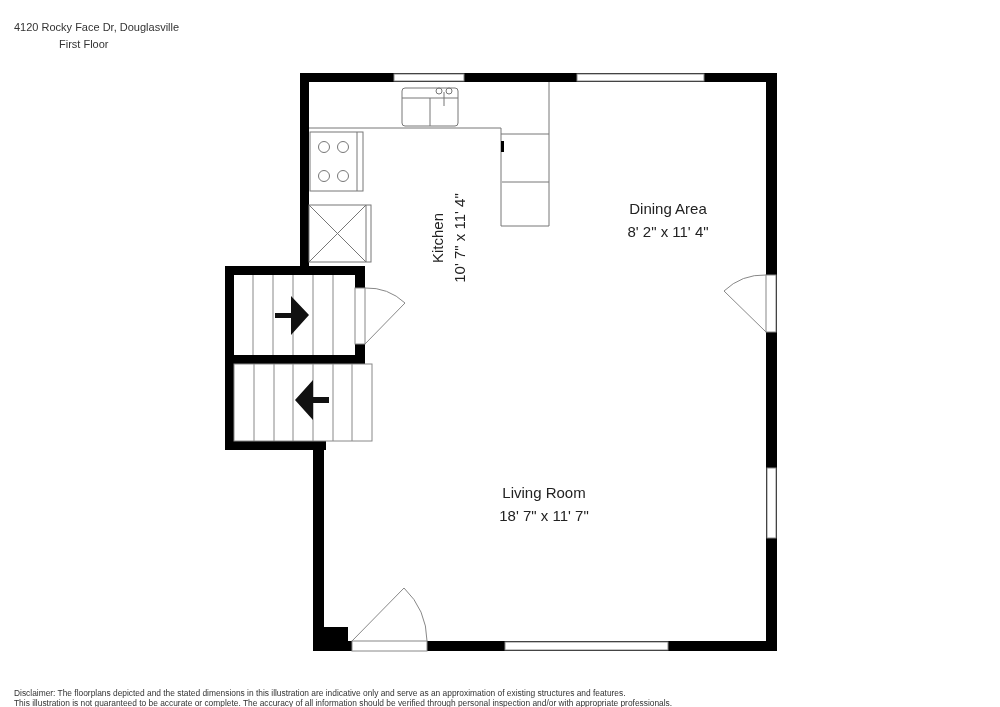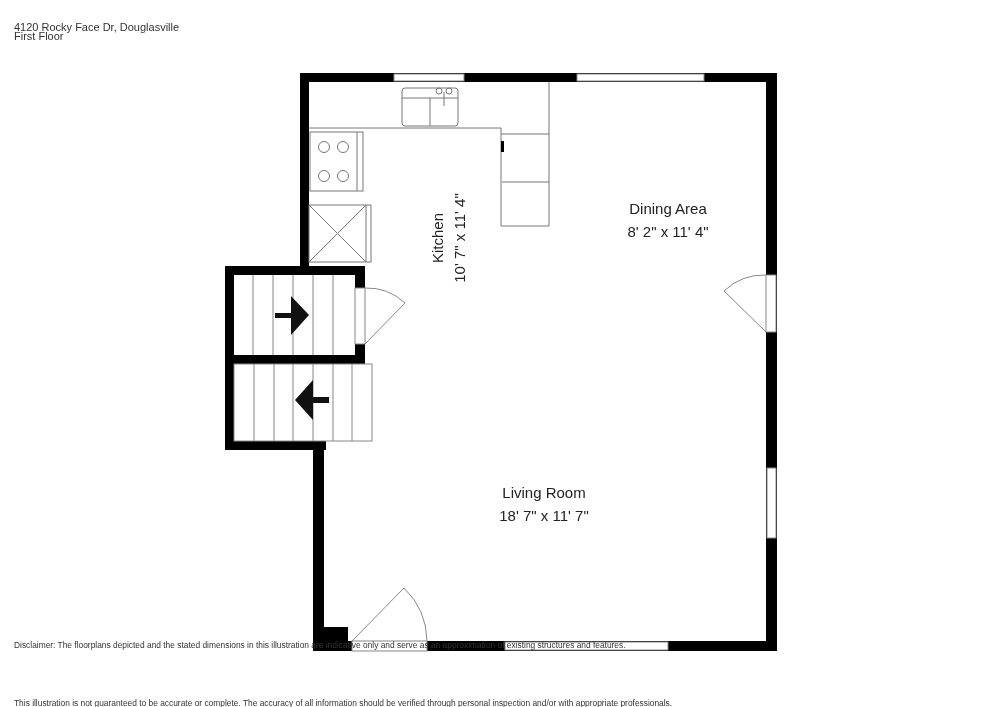--- a/index.html
+++ b/index.html
@@ -1,22 +1,22 @@
 <!DOCTYPE html>
 <html><head>
 <meta charset="utf-8">
 <style>
   html, body { margin: 0; padding: 0; background: #ffffff; }
   body { width: 1000px; height: 707px; position: relative; overflow: hidden;
          font-family: "Liberation Sans", sans-serif; color: #222; }
   .hdr { position: absolute; left: 14px; font-size: 11px; color: #333; }
   .hdr.addr { top: 21px; }
-  .hdr.floor { top: 30px; }
+  .hdr.floor { top: 38px; margin-left: 45px; }
   .disc { position: absolute; left: 14px; font-size: 8.4px; color: #333; white-space: nowrap; }
-  .disc.l1 { top: 640px; }
+  .disc.l1 { top: 688px; }
   .disc.l2 { top: 682px; margin-top: 16px; }
   svg.plan { position: absolute; left: 0; top: 0; }
   .room-label { font-family: "Liberation Sans", sans-serif; font-size: 15px; fill: #222; }
 </style>
 </head>
 <body>
 
 <div class="hdr addr">4120 Rocky Face Dr, Douglasville</div>
 <div class="hdr floor">First Floor</div>
 

